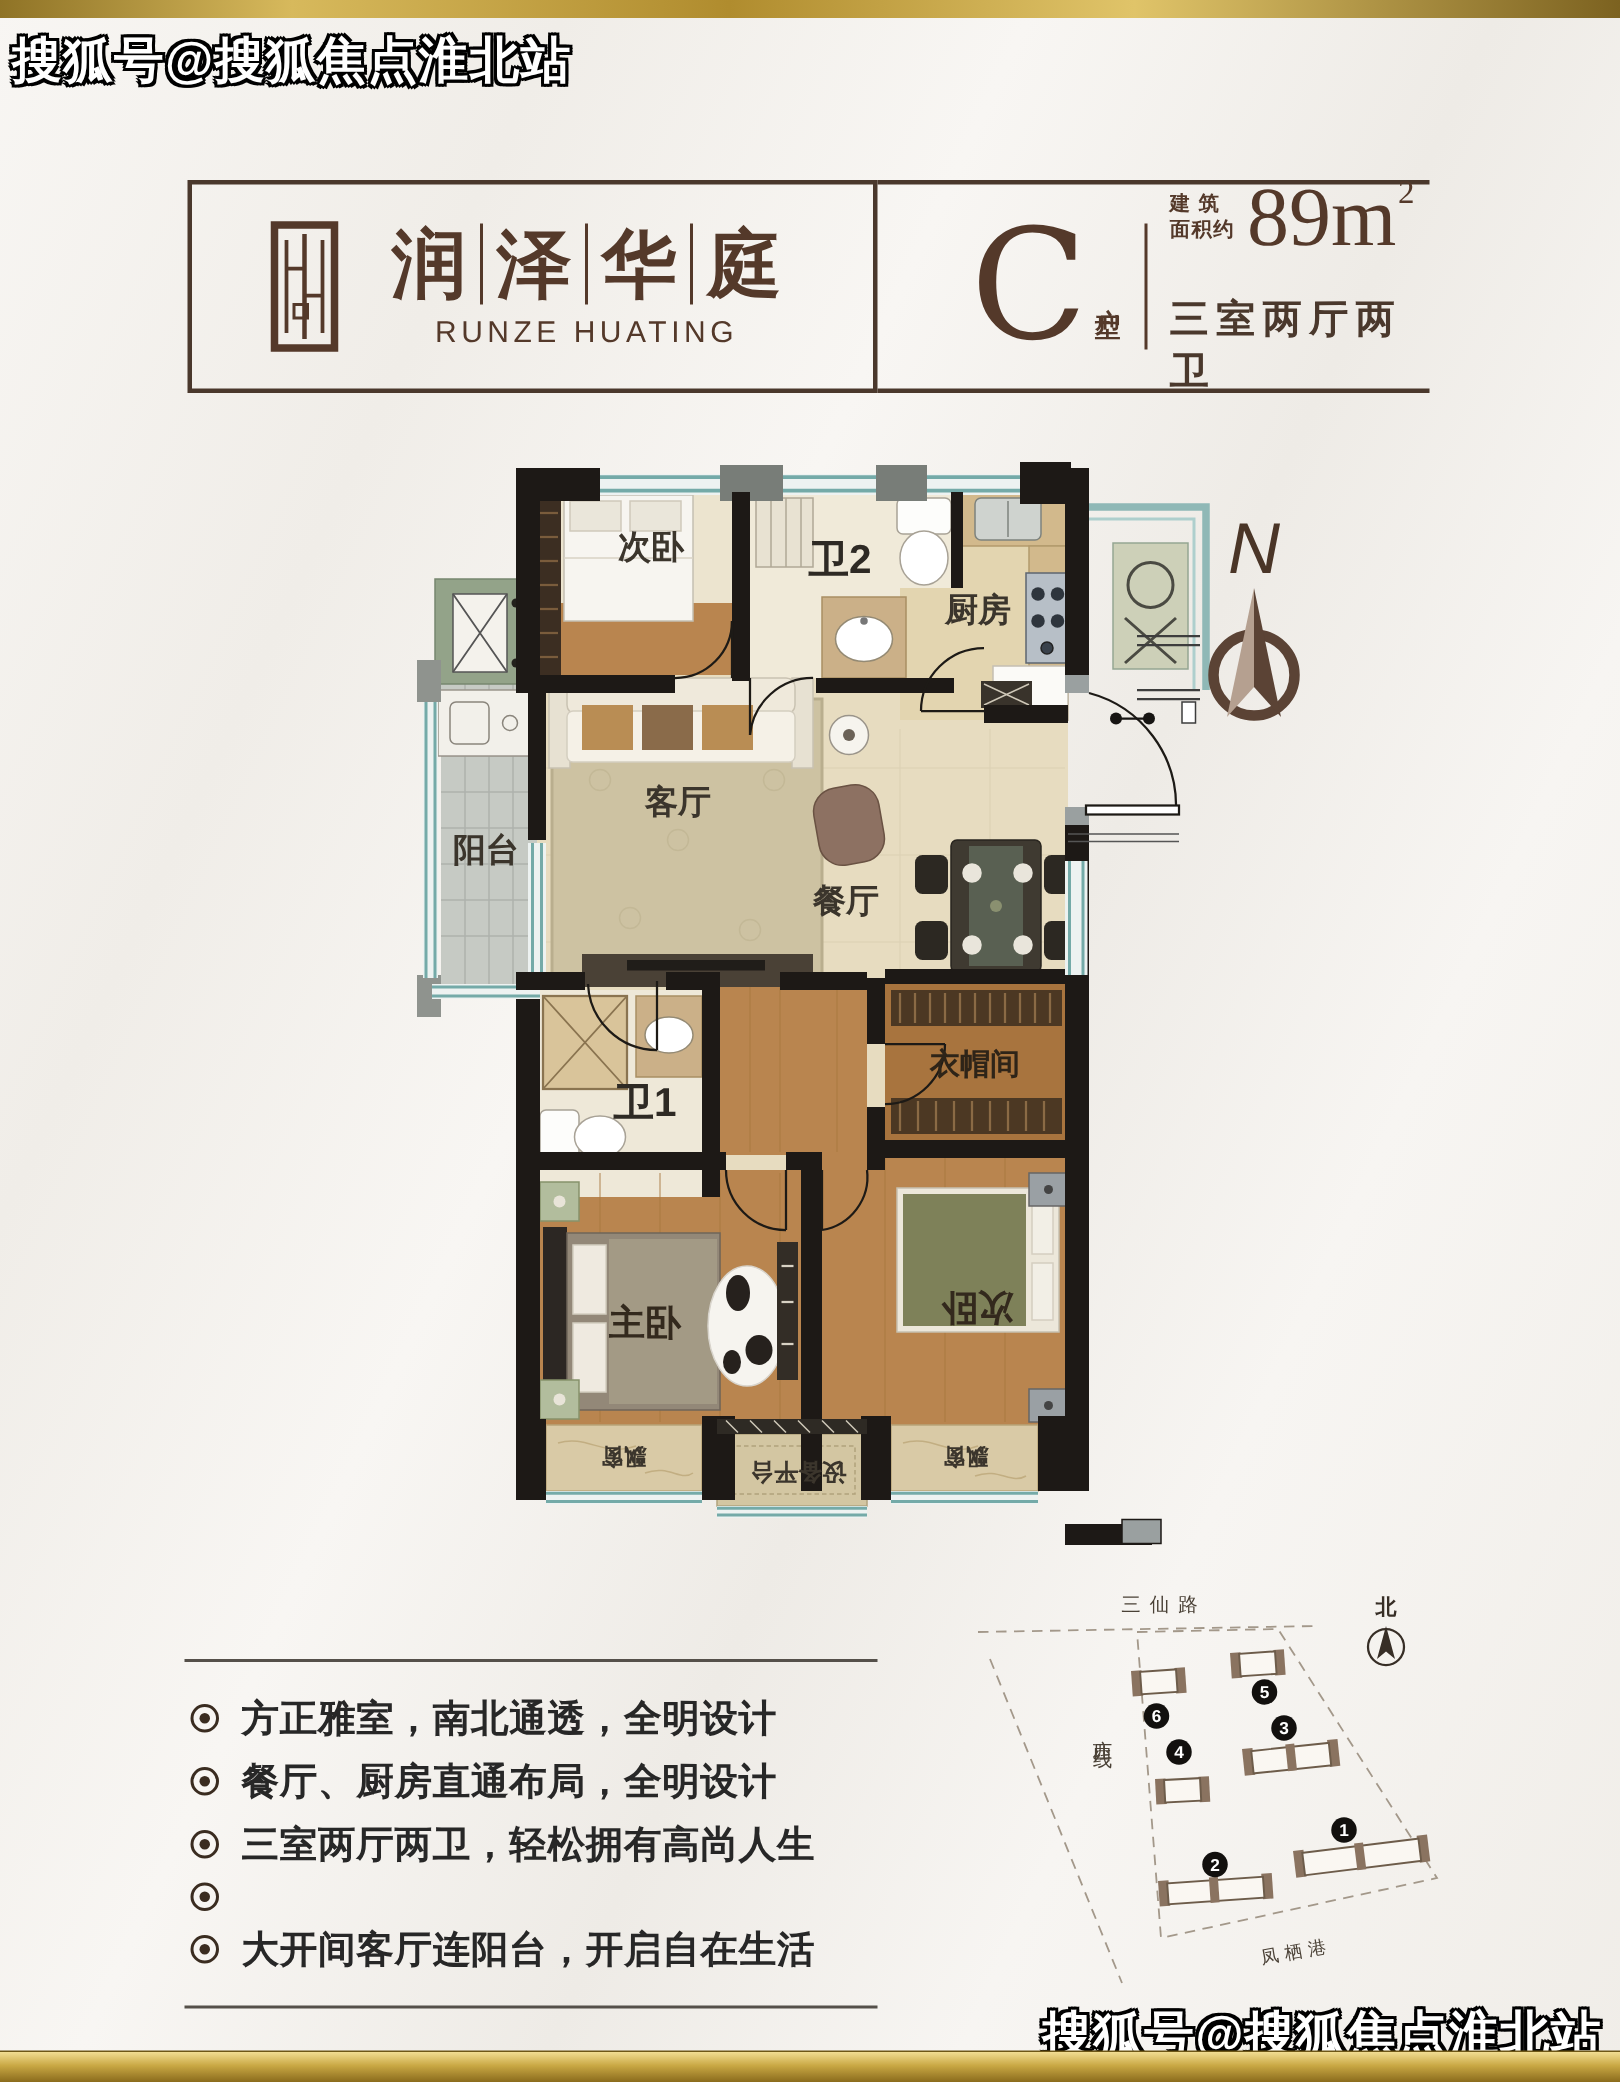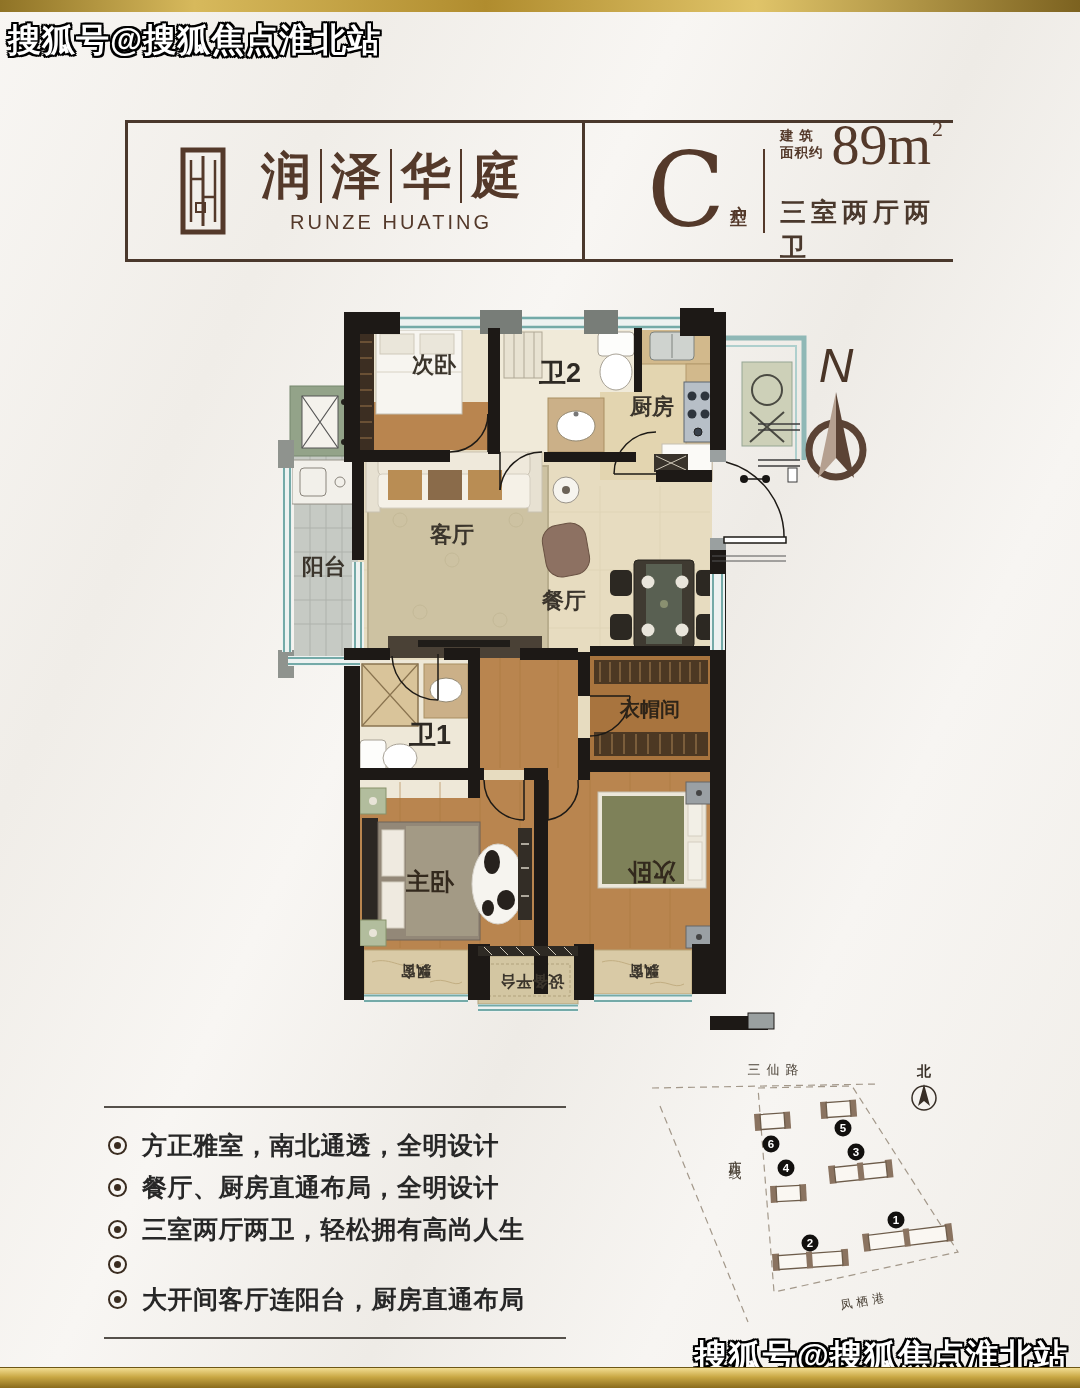--- a/index.html
+++ b/index.html
@@ -29,21 +29,21 @@
   .unit-type{writing-mode:vertical-rl;font-size:17px;font-weight:bold;letter-spacing:3px;margin:48px 0 0 2px;}
   .vdiv{width:2px;height:84px;background:#54392a;margin:0 15px 0 13px;}
   .spec{display:flex;flex-direction:column;}
   .spec-top{display:flex;align-items:center;}
   .area-label{display:flex;flex-direction:column;font-size:13.5px;font-weight:bold;line-height:1.25;letter-spacing:1px;margin-right:8px;}
   .area-value{font-family:Liberation Serif, serif;font-size:56px;line-height:1;}
   .area-value sup{font-size:22px;vertical-align:28px;margin-left:1px;}
   .rooms-summary{font-size:26px;font-weight:bold;letter-spacing:5px;margin-top:22px;color:#4a382c;}
 
   
-  .features{position:absolute;left:104px;top:1106px;width:462px;border-top:2px solid #55504a;border-bottom:2px solid #55504a;
+  .features{position:absolute;left:123px;top:1106px;width:462px;border-top:2px solid #55504a;border-bottom:2px solid #55504a;
     padding:12px 4px;box-sizing:border-box;}
   .feat{display:flex;align-items:center;gap:15px;margin:9px 0;}
   .bullet{flex:0 0 15px;width:15px;height:15px;border:2.5px solid #3a2c20;border-radius:50%;position:relative;}
   .bullet::after{content:"";position:absolute;left:4px;top:4px;width:7px;height:7px;border-radius:50%;background:#3a2c20;}
   .feat .txt{font-size:25px;font-weight:600;color:#272727;letter-spacing:.5px;white-space:nowrap;}
 
   .fp-svg{position:absolute;left:270px;top:295px;}
   .sm-svg{position:absolute;left:640px;top:1058px;}
   svg text{font-family:"Liberation Sans",sans-serif;}
 </style>
@@ -468,21 +468,21 @@
       </div>
     <div class="feat">
         <span class="bullet"></span>
         <span class="txt">三室两厅两卫，轻松拥有高尚人生</span>
       </div>
     <div class="feat">
         <span class="bullet"></span>
       </div>
     <div class="feat">
         <span class="bullet"></span>
-        <span class="txt">大开间客厅连阳台，厨房直通布局</span>
+        <span class="txt">大开间客厅连阳台，开启自在生活</span>
       </div>
   </div>
 
   <svg class="sm-svg" width="330" height="266" viewBox="0 0 330 266">
     <g stroke="#a3988a" stroke-width="1.2" fill="none" stroke-dasharray="7,5">
       <path d="M12,30 L238,26"></path>
       <path d="M20,48 L108,264"></path>
       <polygon points="118,30 212,28 318,194 134,234"></polygon>
     </g>
     <text x="136" y="16" font-size="13" letter-spacing="6" fill="#4a4136" text-anchor="middle">三仙路</text>

